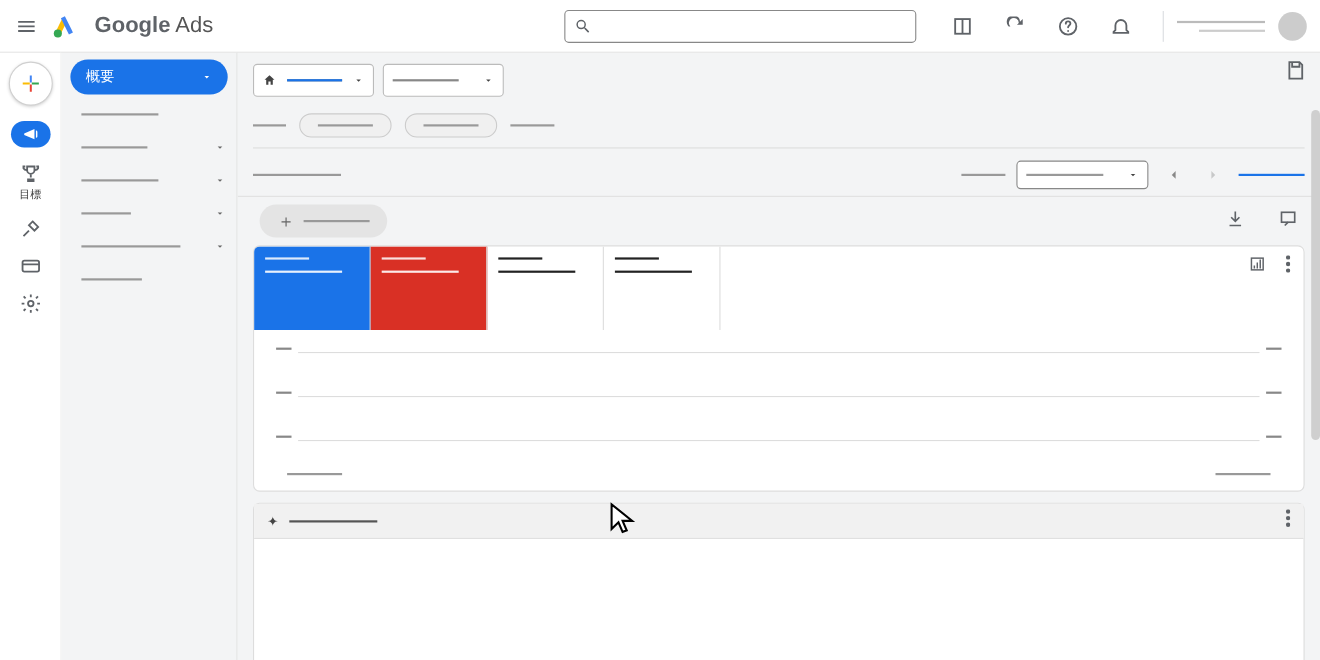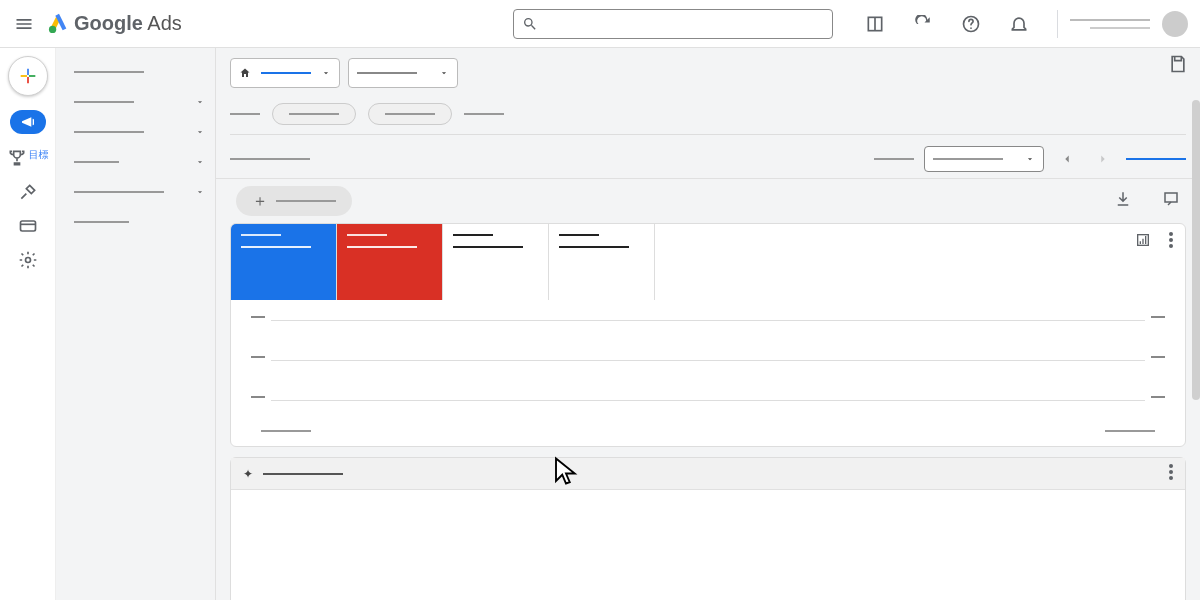--- a/index.html
+++ b/index.html
@@ -8,21 +8,21 @@
   
   .header {
     height: 48px; width: 100%;
     display: flex; align-items: center;
     border-bottom: 1px solid #e0e0e0;
     padding: 0 12px 0 12px;
     gap: 12px;
     background: #fff;
   }
   .hamburger { width: 24px; height: 24px; cursor: pointer; display:flex; align-items:center; justify-content:center;}
-  .logo { display:flex; align-items:flex-start; gap:4px;}
+  .logo { display:flex; align-items:flex-end; gap:16px;}
   .logo-text { font-size: 20px; color:#555;}
   .logo-text strong { font-weight:600; color:#5f6368;}
   .search-wrap { margin-left: auto; }
   .search-box {
     width: 320px; height: 30px;
     border: 1px solid #888; border-radius: 4px;
     display:flex; align-items:center; padding:0 8px; gap:6px;
     color:#5f6368;
   }
   .header-icons { display:flex; align-items:center; gap:28px; margin-left: 20px;}
@@ -46,21 +46,21 @@
     width:40px; height:40px; border-radius:50%;
     background:#fff; border:1px solid #d0d0d0;
     box-shadow: 0 1px 3px rgba(0,0,0,0.2);
     display:flex; align-items:center; justify-content:center;
     font-size:24px; cursor:pointer;
   }
   .rail-pill {
     width:36px; height:24px; border-radius:14px; background:#1a73e8;
     display:flex;align-items:center;justify-content:center;color:#fff;cursor:pointer;
   }
-  .rail-item { display:flex; gap:2px; color:#3b82f6; cursor:pointer;}
+  .rail-item { display:flex; flex-direction:column; align-items:center; gap:2px; color:#404040; cursor:pointer;}
   .rail-item svg { width:20px; height:20px;}
   .rail-label { font-size:10px; }
 
   
   .sidebar2 {
     width: 160px; background:#f3f4f5;
     border-right:1px solid #e0e0e0;
     padding:6px 8px 0 8px;
     overflow:hidden;
   }
@@ -261,20 +261,26 @@
     </div>
     <div class="rail-item">
       <svg viewBox="0 0 24 24" fill="none" stroke="#5f6368" stroke-width="2">
           <circle cx="12" cy="12" r="3"></circle>
           <path d="M12 2v3M12 19v3M4.2 4.2l2.1 2.1M17.7 17.7l2.1 2.1M2 12h3M19 12h3M4.2 19.8l2.1-2.1M17.7 6.3l2.1-2.1"></path>
         </svg>
     </div>
   </div>
 
   <div class="sidebar2">
+    <div class="overview-pill">
+      <span>概要</span>
+      <svg width="10" height="10" viewBox="0 0 24 24" fill="#fff">
+          <path d="M7 10l5 5 5-5z"></path>
+        </svg>
+    </div>
     <div class="side-line">
         <div class="side-stub" style="width:70px"></div>
       </div>
     <div class="side-line">
         <div class="side-stub" style="width:60px"></div>
       <svg width="10" height="10" viewBox="0 0 24 24" fill="#666">
           <path d="M7 10l5 5 5-5z"></path>
         </svg>
       </div>
     <div class="side-line">

